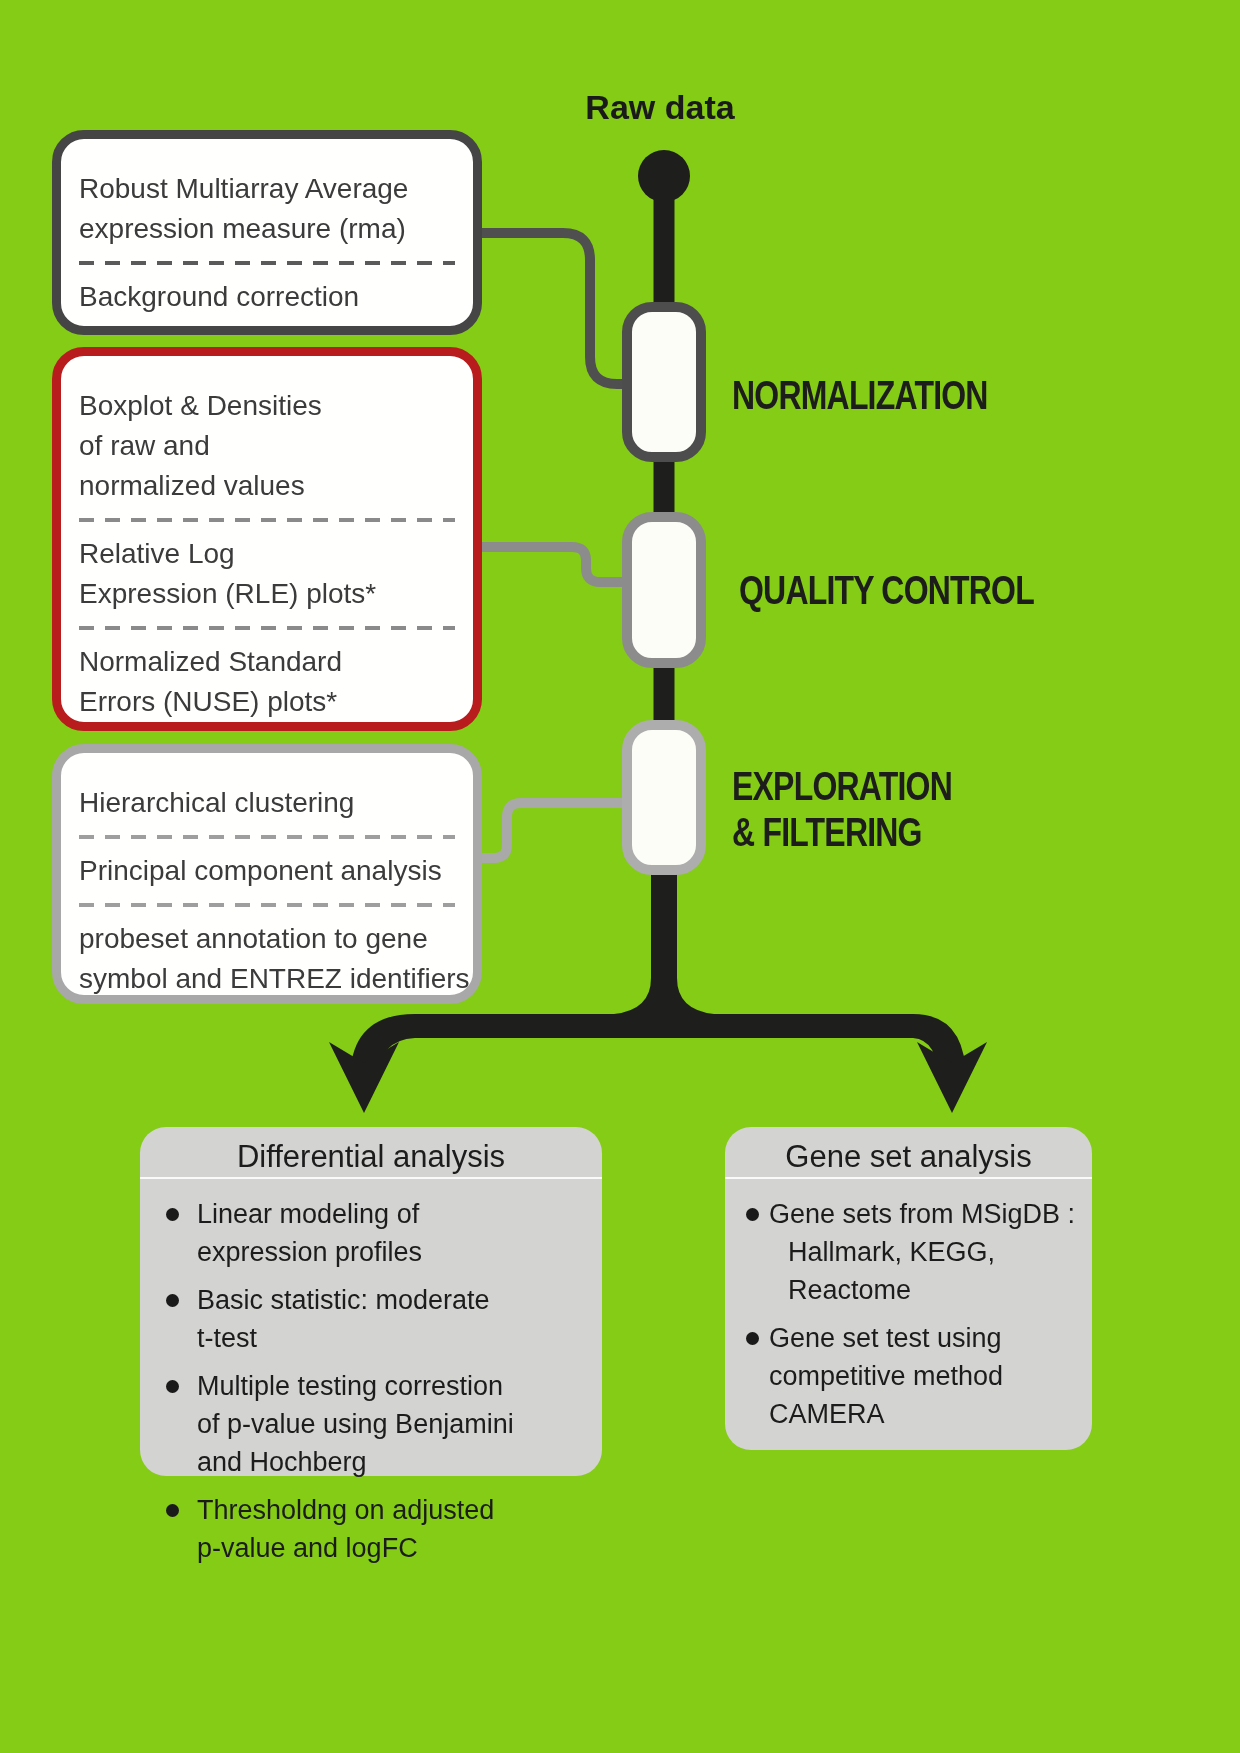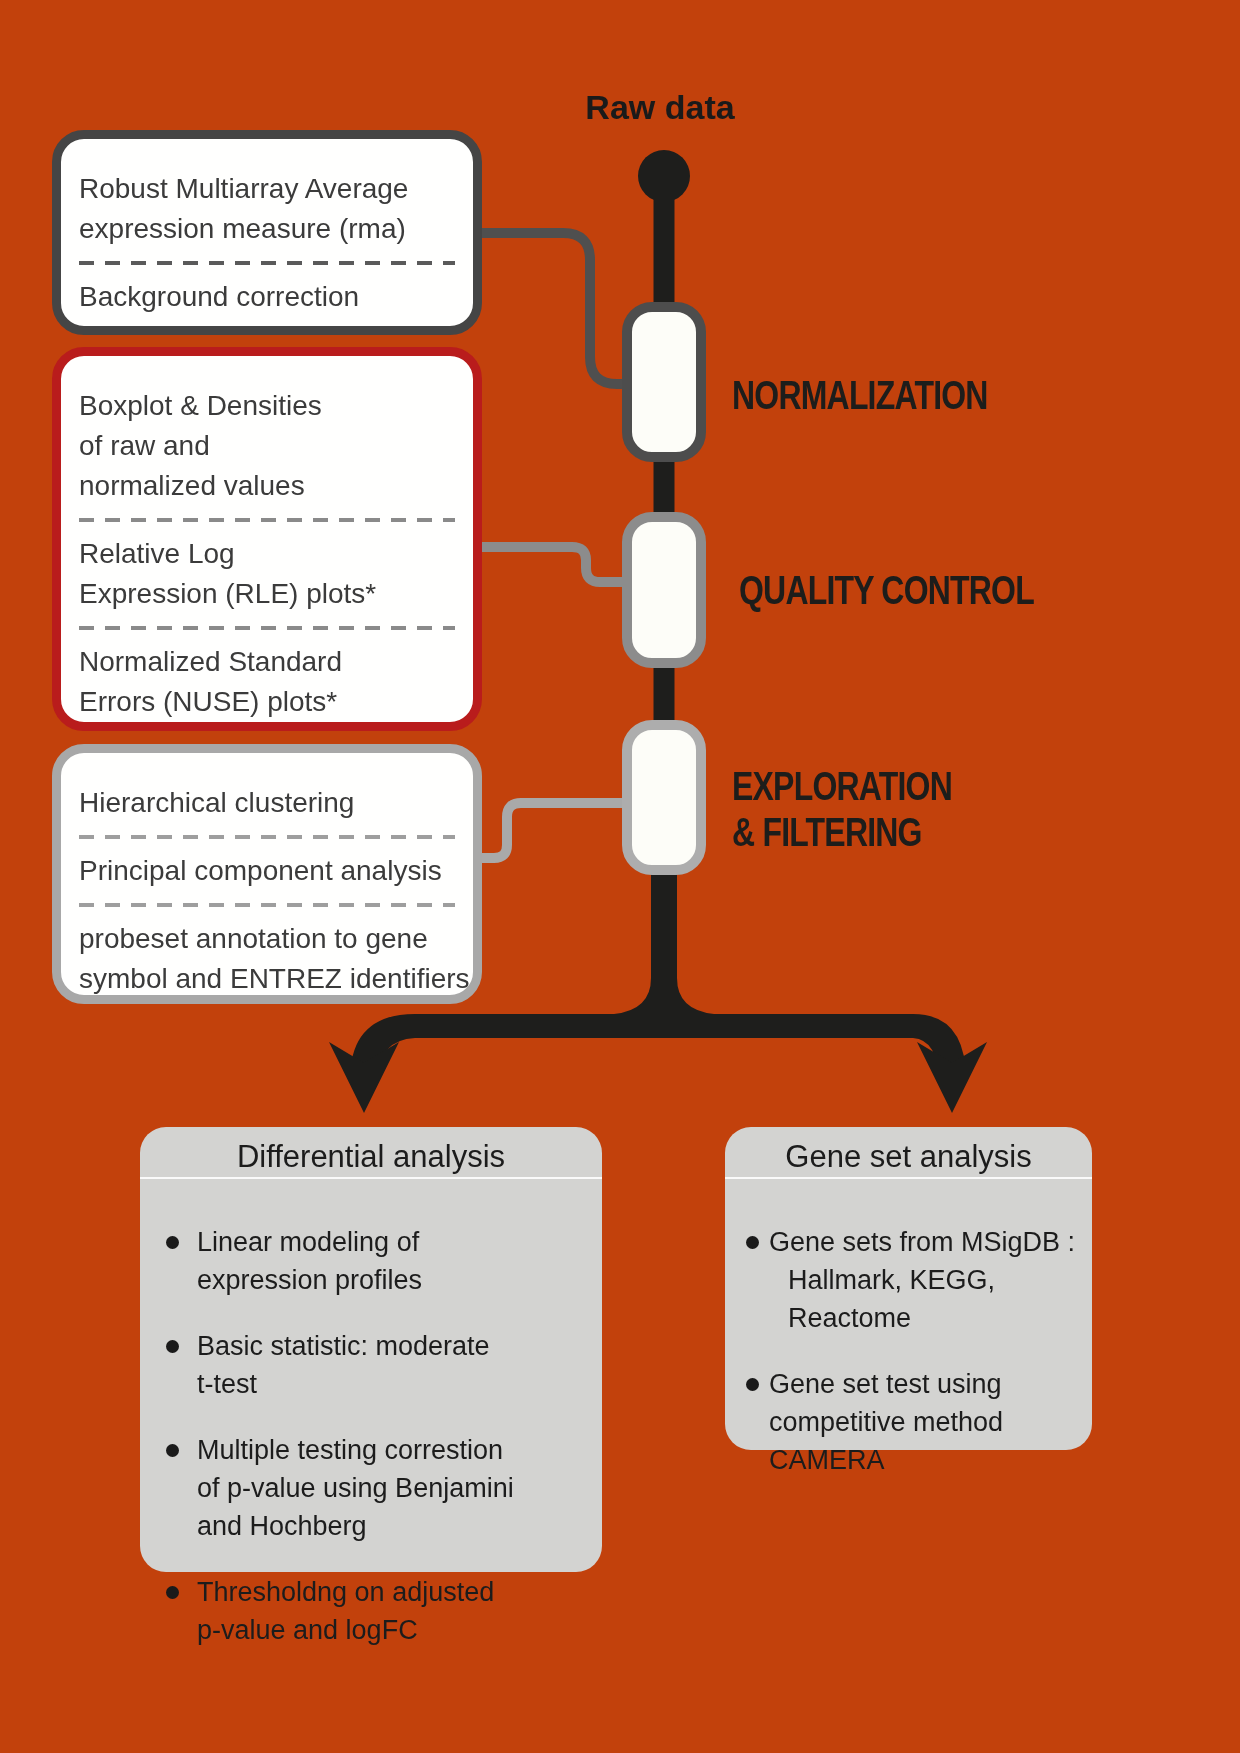--- a/index.html
+++ b/index.html
@@ -1,19 +1,19 @@
 <!DOCTYPE html>
 <html><head>
 <meta charset="utf-8">
 <style>
   html,body{margin:0;padding:0;background:#ffffff;}
   #canvas{
     position:relative;
     width:1240px;height:1753px;
-    background:#c2410c;
+    background:#84cc16;
     font-family:"Liberation Sans","DejaVu Sans",sans-serif;
     overflow:hidden;
   }
   #art{position:absolute;left:0;top:0;width:1240px;height:1753px;}
 
   
   .raw-data{
     position:absolute;left:540px;top:88px;width:240px;
     text-align:center;font-size:34px;font-weight:bold;color:#1a1a1a;
   }
@@ -51,29 +51,29 @@
   }
   .stage-1{left:732px;top:372px;}
   .stage-2{left:739px;top:567px;}
   .stage-3{left:732px;top:763px;}
 
   
   .abox{
     position:absolute;box-sizing:border-box;border-radius:26px;
     background:#d3d3d1;color:#1c1c1c;
   }
-  .abox-left{left:140px;top:1127px;width:462px;height:445px;}
+  .abox-left{left:140px;top:1127px;width:462px;height:349px;}
   .abox-right{left:725px;top:1127px;width:367px;height:323px;}
   .abox-title{
     height:52px;box-sizing:border-box;padding-top:12px;
     text-align:center;font-size:31px;color:#1c1c1c;
     border-bottom:2px solid #fafafa;
   }
   .abox-body{padding:16px 16px 0 0;}
-  .bullet-group{margin-bottom:10px;margin-top:28px;}
+  .bullet-group{margin-bottom:10px;}
   .bline{
     position:relative;font-size:27px;line-height:38px;white-space:nowrap;
   }
   .abox-left  .bline{padding-left:57px;}
   .abox-right .bline{padding-left:44px;}
   .abox-right .bline.indent-deep{padding-left:63px;}
   .dot{
     position:absolute;top:13px;width:13px;height:13px;border-radius:50%;
     background:#1a1a1a;
   }

